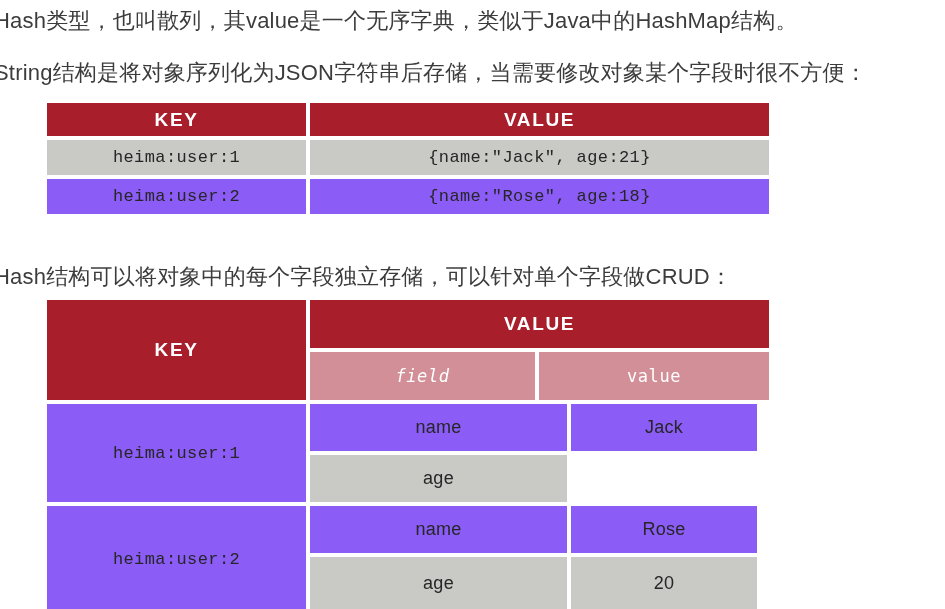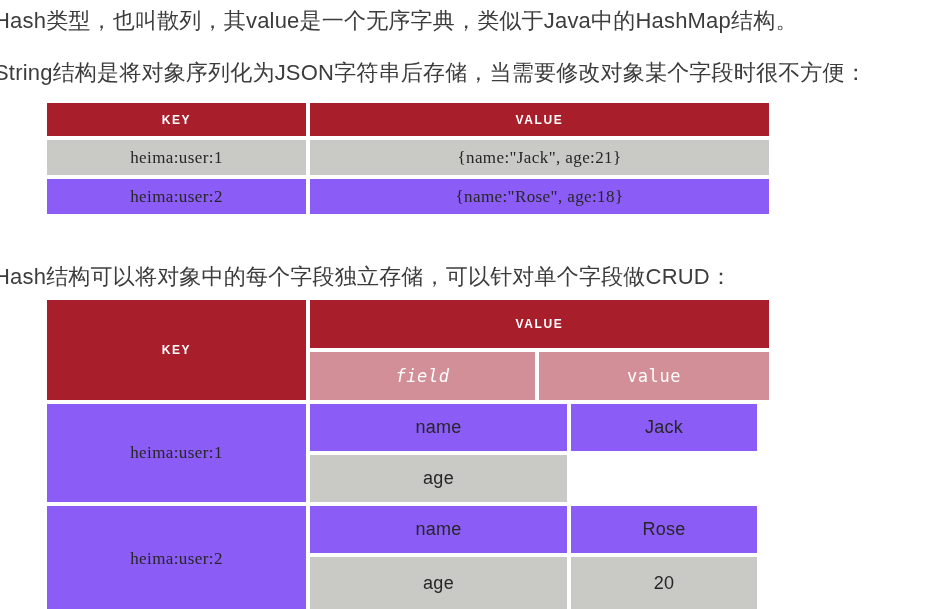--- a/index.html
+++ b/index.html
@@ -42,35 +42,35 @@
     position: absolute;
     left: 47px;
     width: 722px;
     box-sizing: border-box;
   }
 
   .hdr-red {
     background: #a81e2a;
     color: #ffffff;
     font-weight: bold;
-    font-size: 12px;
+    font-size: 19px;
     letter-spacing: 1.6px;
     text-align: center;
     display: flex;
     align-items: center;
     justify-content: center;
     box-sizing: border-box;
   }
 
   .cell {
     box-sizing: border-box;
     display: flex;
     align-items: center;
     justify-content: center;
-    font-family: Liberation Serif, serif;
+    font-family: Liberation Mono, monospace;
     font-size: 17px;
     color: #262626;
     letter-spacing: 0.4px;
   }
   .bg-light { background: #8b5cf6; }
   .bg-dark  { background: #c9cac6; }
   .bg-pink  { background: #d28f97; }
 
   
   #table-one { top: 103px; }

